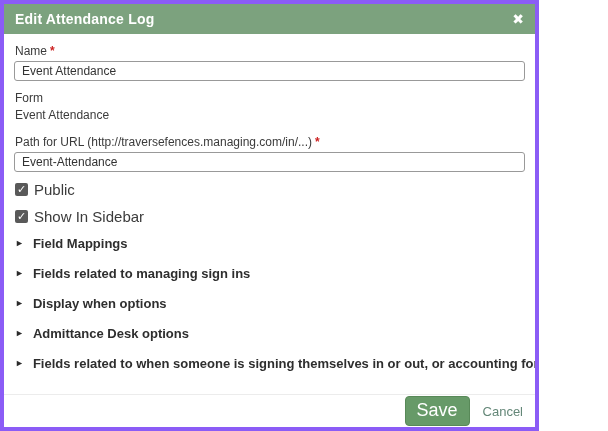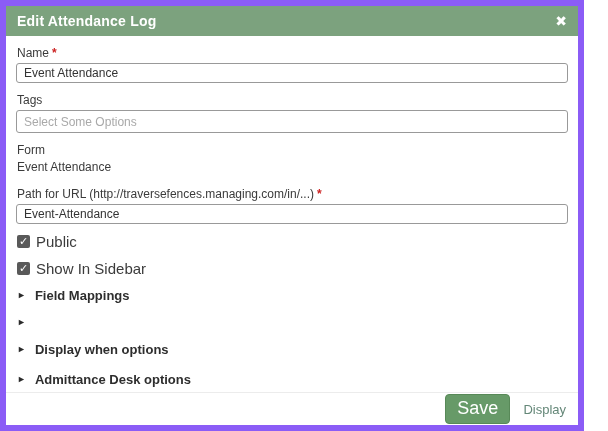--- a/index.html
+++ b/index.html
@@ -1,19 +1,19 @@
 <!DOCTYPE html>
 <html><head>
 <meta charset="utf-8">
 <style>
   * { margin:0; padding:0; box-sizing:border-box; }
   html,body { width:608px; height:431px; background:#fff; font-family:"Liberation Sans","DejaVu Sans",sans-serif; }
   .modal {
-    width:584px; height:431px;
-    border:6px solid #8b5cf6;
+    width:539px; height:431px;
+    border:4px solid #8b5cf6;
     display:flex; flex-direction:column;
     background:#fff;
     overflow:hidden;
   }
   .modal-header {
     height:30px; flex:0 0 30px;
     background:#7CA27E;
     display:flex; align-items:center; justify-content:space-between;
     padding:0 11px;
   }
@@ -67,24 +67,20 @@
     <span class="close-btn">✖</span>
   </div>
 
   <div class="modal-body">
 
     <div class="field-group">
       <div class="field-label"><span>Name</span><span class="req">*</span></div>
       <input class="text-input" type="text" value="Event Attendance" style="">
     </div>
 
-    <div class="field-group">
-      <div class="field-label">Tags</div>
-      <input class="text-input tags-input" type="text" placeholder="Select Some Options" style="">
-    </div>
 
     <div class="form-group">
       <div class="field-label">Form</div>
       <div class="static-value">Event Attendance</div>
     </div>
 
     <div class="field-group">
       <div class="field-label"><span>Path for URL (http://traversefences.managing.com/in/...)</span><span class="req">*</span></div>
       <input class="text-input" type="text" value="Event-Attendance" style="">
     </div>
@@ -99,35 +95,36 @@
       <span class="checkbox-label">Show In Sidebar</span>
     </div>
 
     <div class="sections">
       <div class="section-row">
         <span class="arrow-icon">►</span>
         <span class="section-label">Field Mappings</span>
       </div>
       <div class="section-row">
         <span class="arrow-icon">►</span>
+        <span class="section-label">Fields related to managing sign ins</span>
       </div>
       <div class="section-row">
         <span class="arrow-icon">►</span>
         <span class="section-label">Display when options</span>
       </div>
       <div class="section-row">
         <span class="arrow-icon">►</span>
         <span class="section-label">Admittance Desk options</span>
       </div>
       <div class="section-row">
         <span class="arrow-icon">►</span>
         <span class="section-label">Fields related to when someone is signing themselves in or out, or accounting for themselves while mustering</span>
       </div>
     </div>
 
   </div>
 
   <div class="modal-footer">
     <button class="save-btn">Save</button>
-    <span class="cancel-link">Display</span>
+    <span class="cancel-link">Cancel</span>
   </div>
 
 </div>
 
 </body></html>

